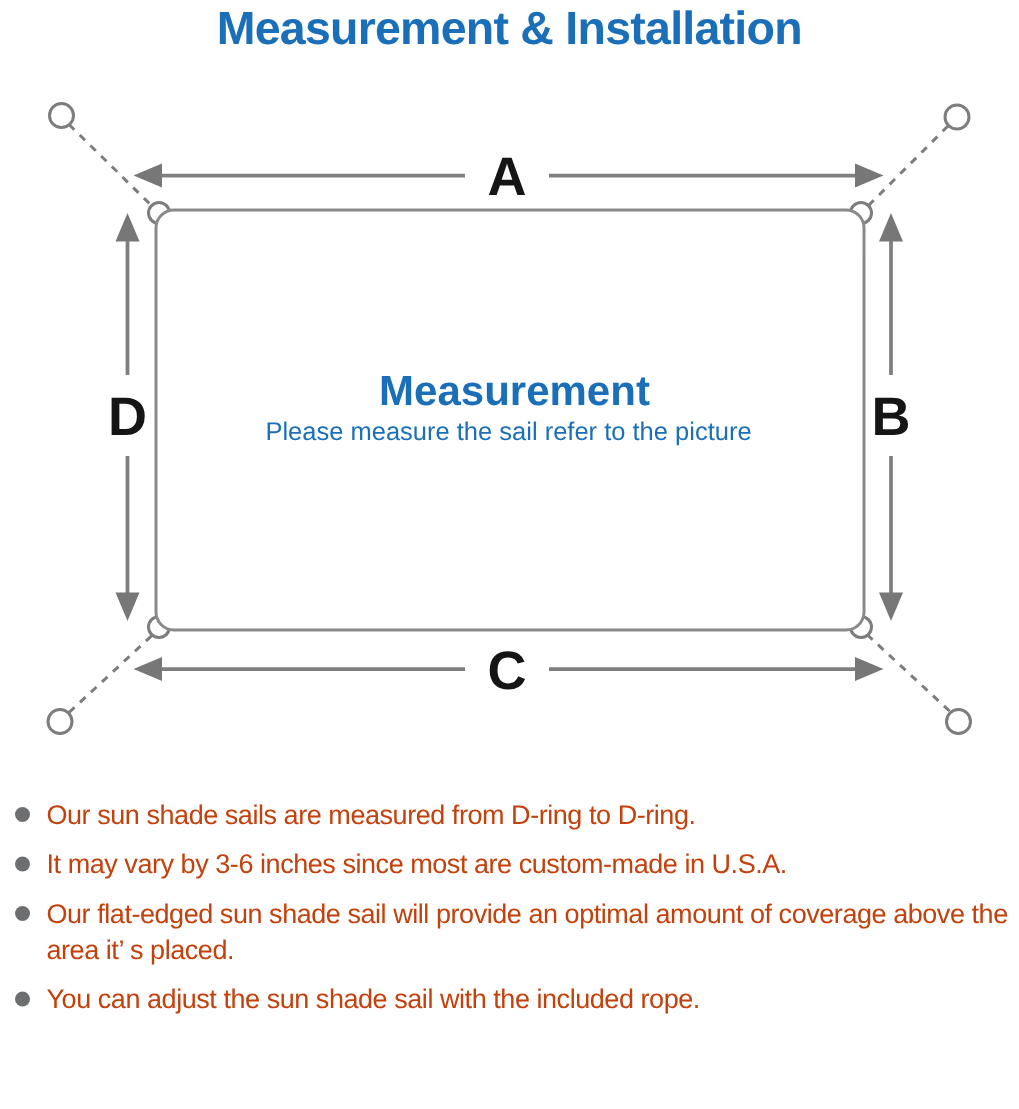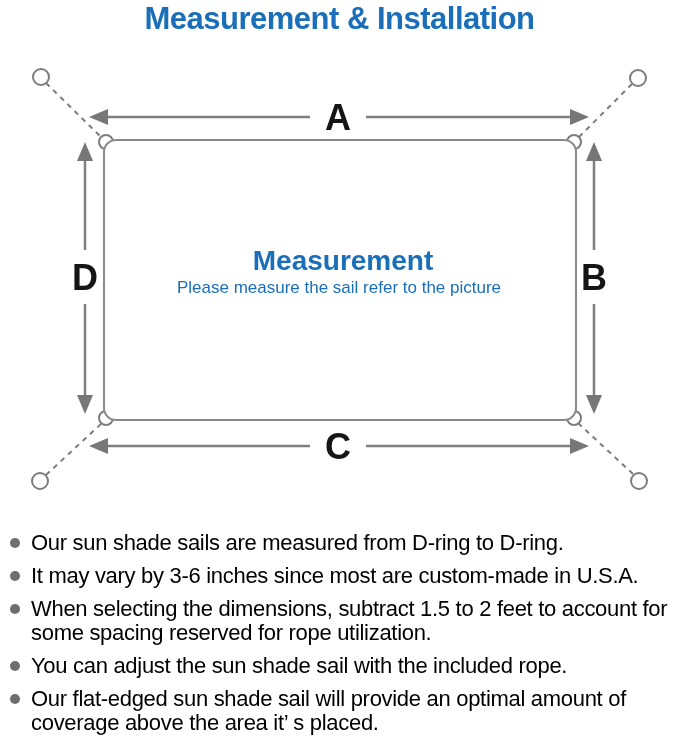--- a/index.html
+++ b/index.html
@@ -48,23 +48,23 @@
     margin-bottom:9px;
   }
   .note-dot{
     flex:none;
     width:10px;height:10px;
     border-radius:50%;
     background:#6d6e70;
     margin:7px 11px 0 0;
   }
   .note-text{
-    font-size:22px;
+    font-size:18px;
     line-height:24px;
-    color:#000000;
+    color:#c2410c;
     letter-spacing:-0.3px;
   }
 </style>
 </head>
 <body>
 
 <div class="canvas">
 
   <h1 class="page-title">Measurement &amp; Installation</h1>
 
@@ -128,25 +128,21 @@
     <div class="note-item">
       <span class="note-dot"></span>
       <span class="note-text">Our sun shade sails are measured from D-ring to D-ring.</span>
     </div>
     <div class="note-item">
       <span class="note-dot"></span>
       <span class="note-text">It may vary by 3-6 inches since most are custom-made in U.S.A.</span>
     </div>
     <div class="note-item">
       <span class="note-dot"></span>
-      <span class="note-text">When selecting the dimensions, subtract 1.5 to 2 feet to account for some spacing reserved for rope utilization.</span>
+      <span class="note-text">Our flat-edged sun shade sail will provide an optimal amount of coverage above the area it’ s placed.</span>
     </div>
     <div class="note-item">
       <span class="note-dot"></span>
       <span class="note-text">You can adjust the sun shade sail with the included rope.</span>
-    </div>
-    <div class="note-item">
-      <span class="note-dot"></span>
-      <span class="note-text">Our flat-edged sun shade sail will provide an optimal amount of coverage above the area it’ s placed.</span>
     </div>
   </div>
 
 </div>
 
 </body></html>

